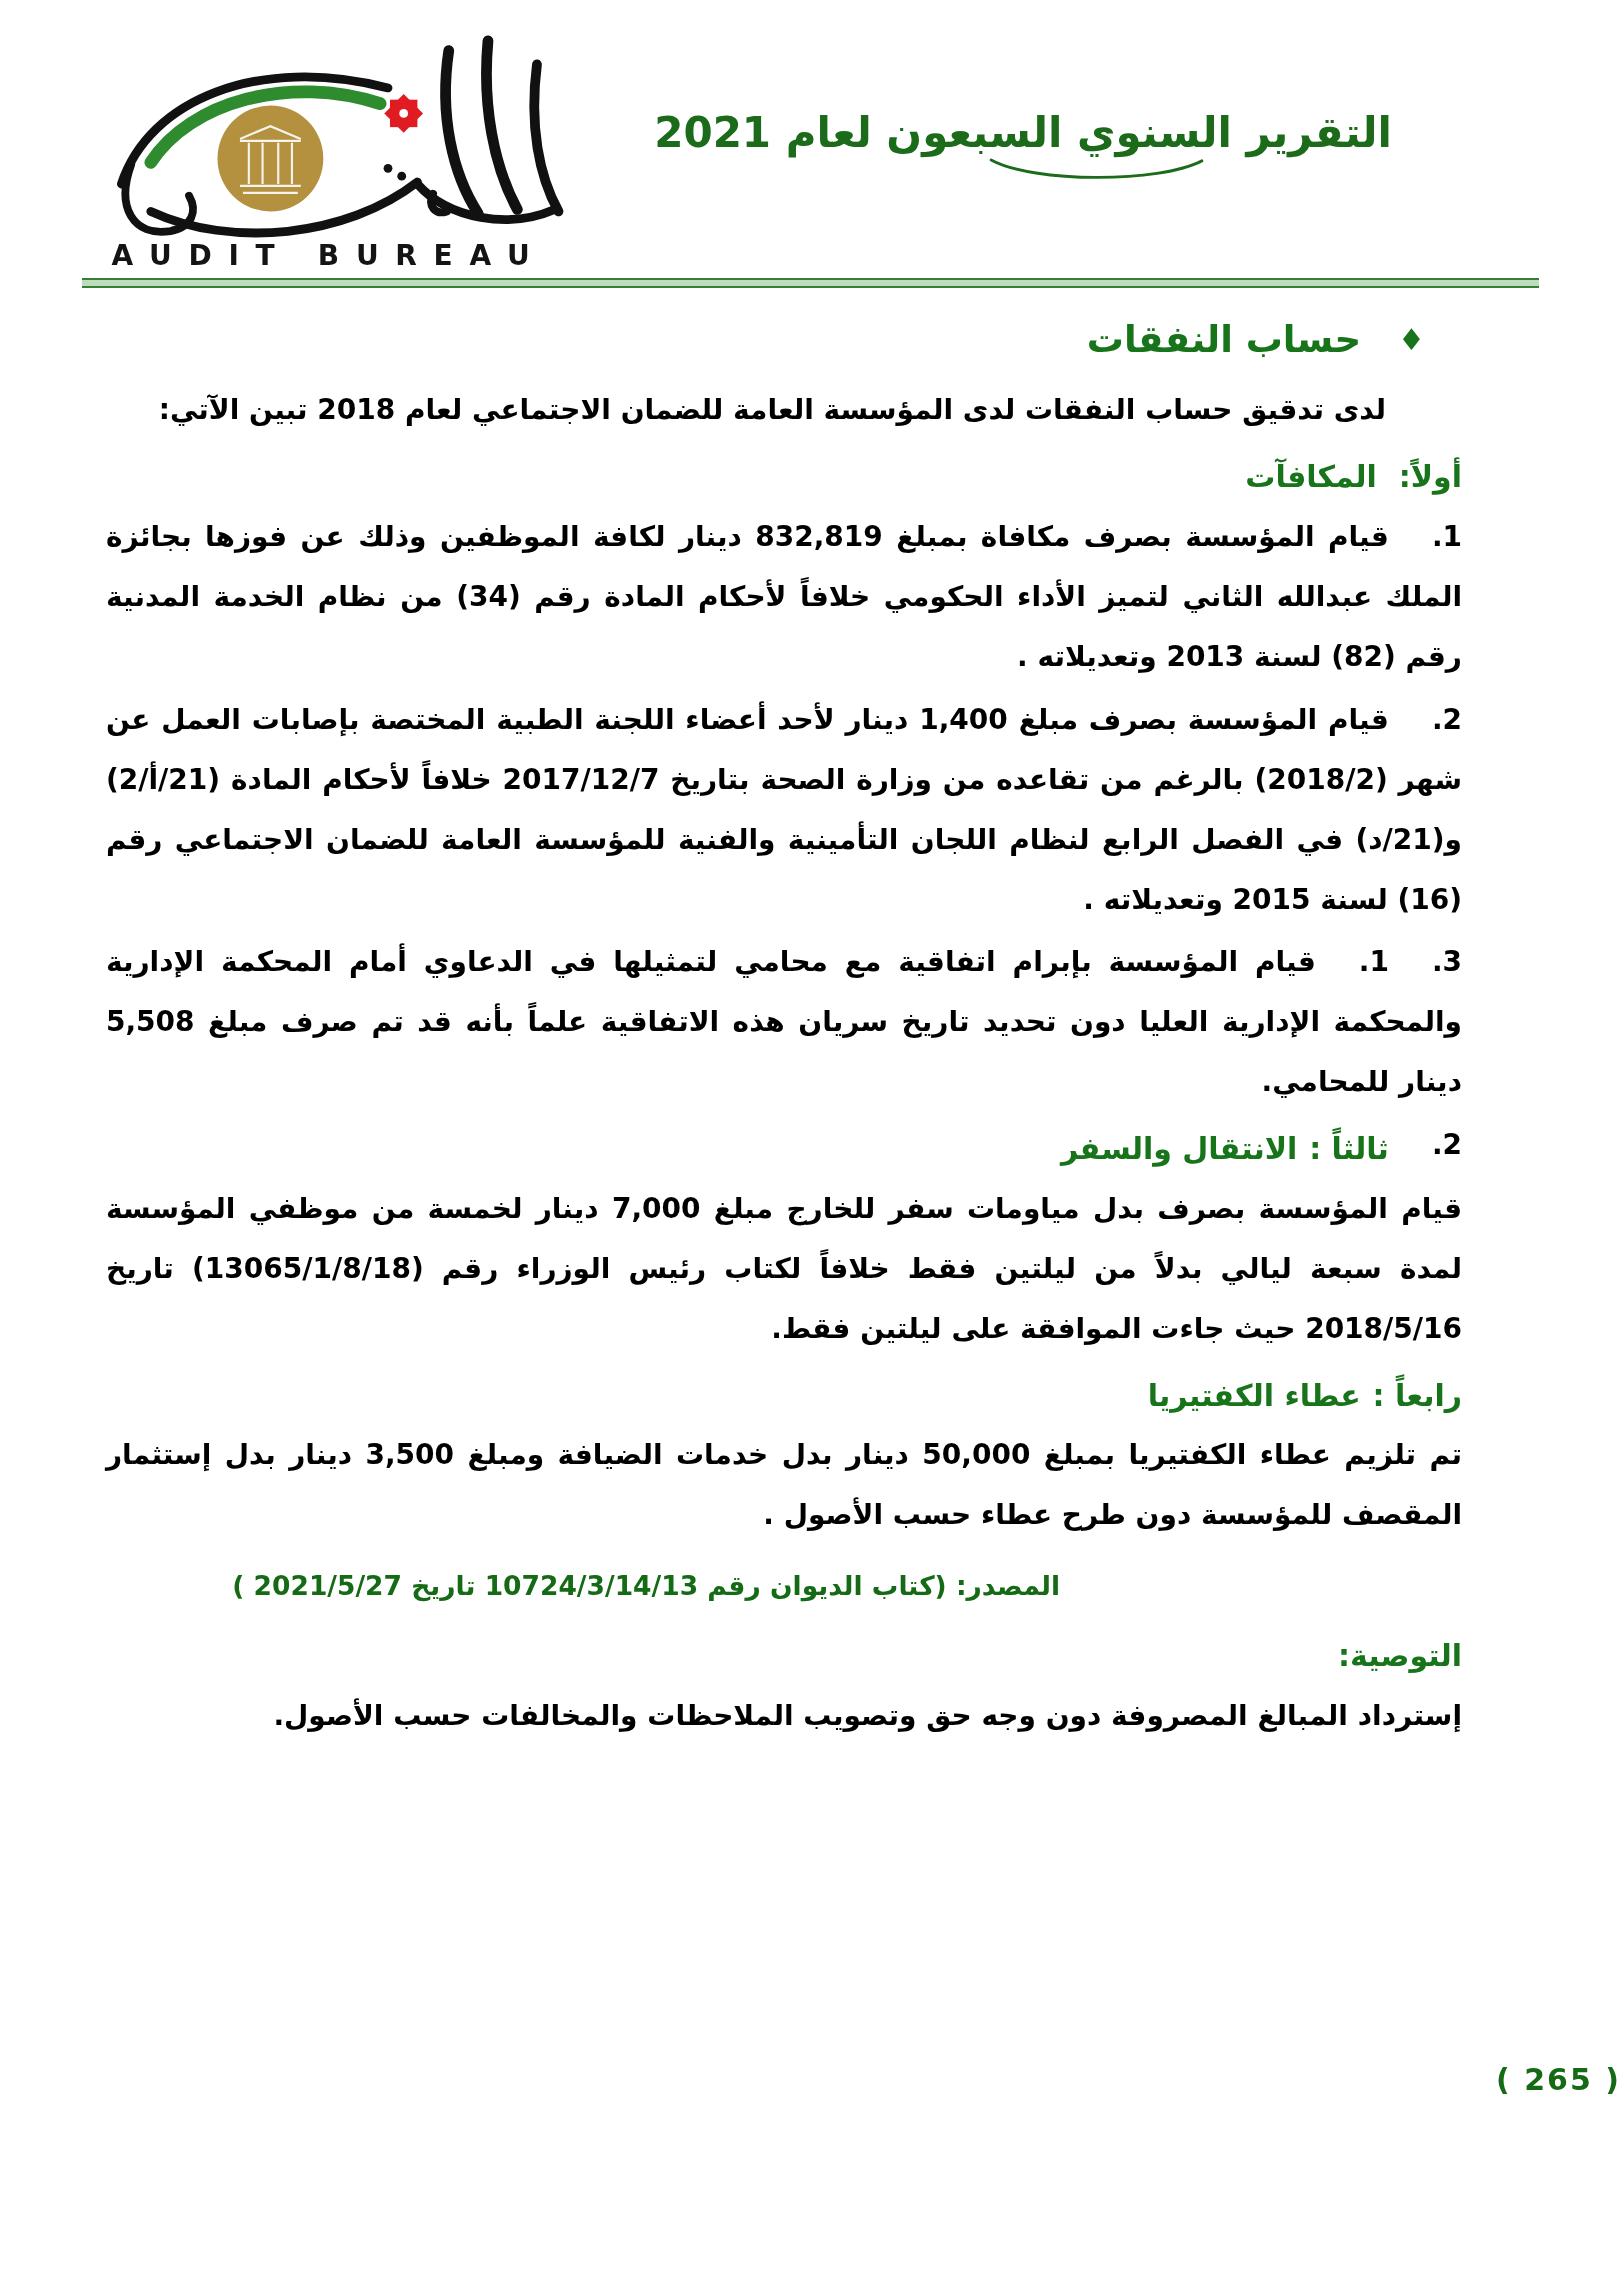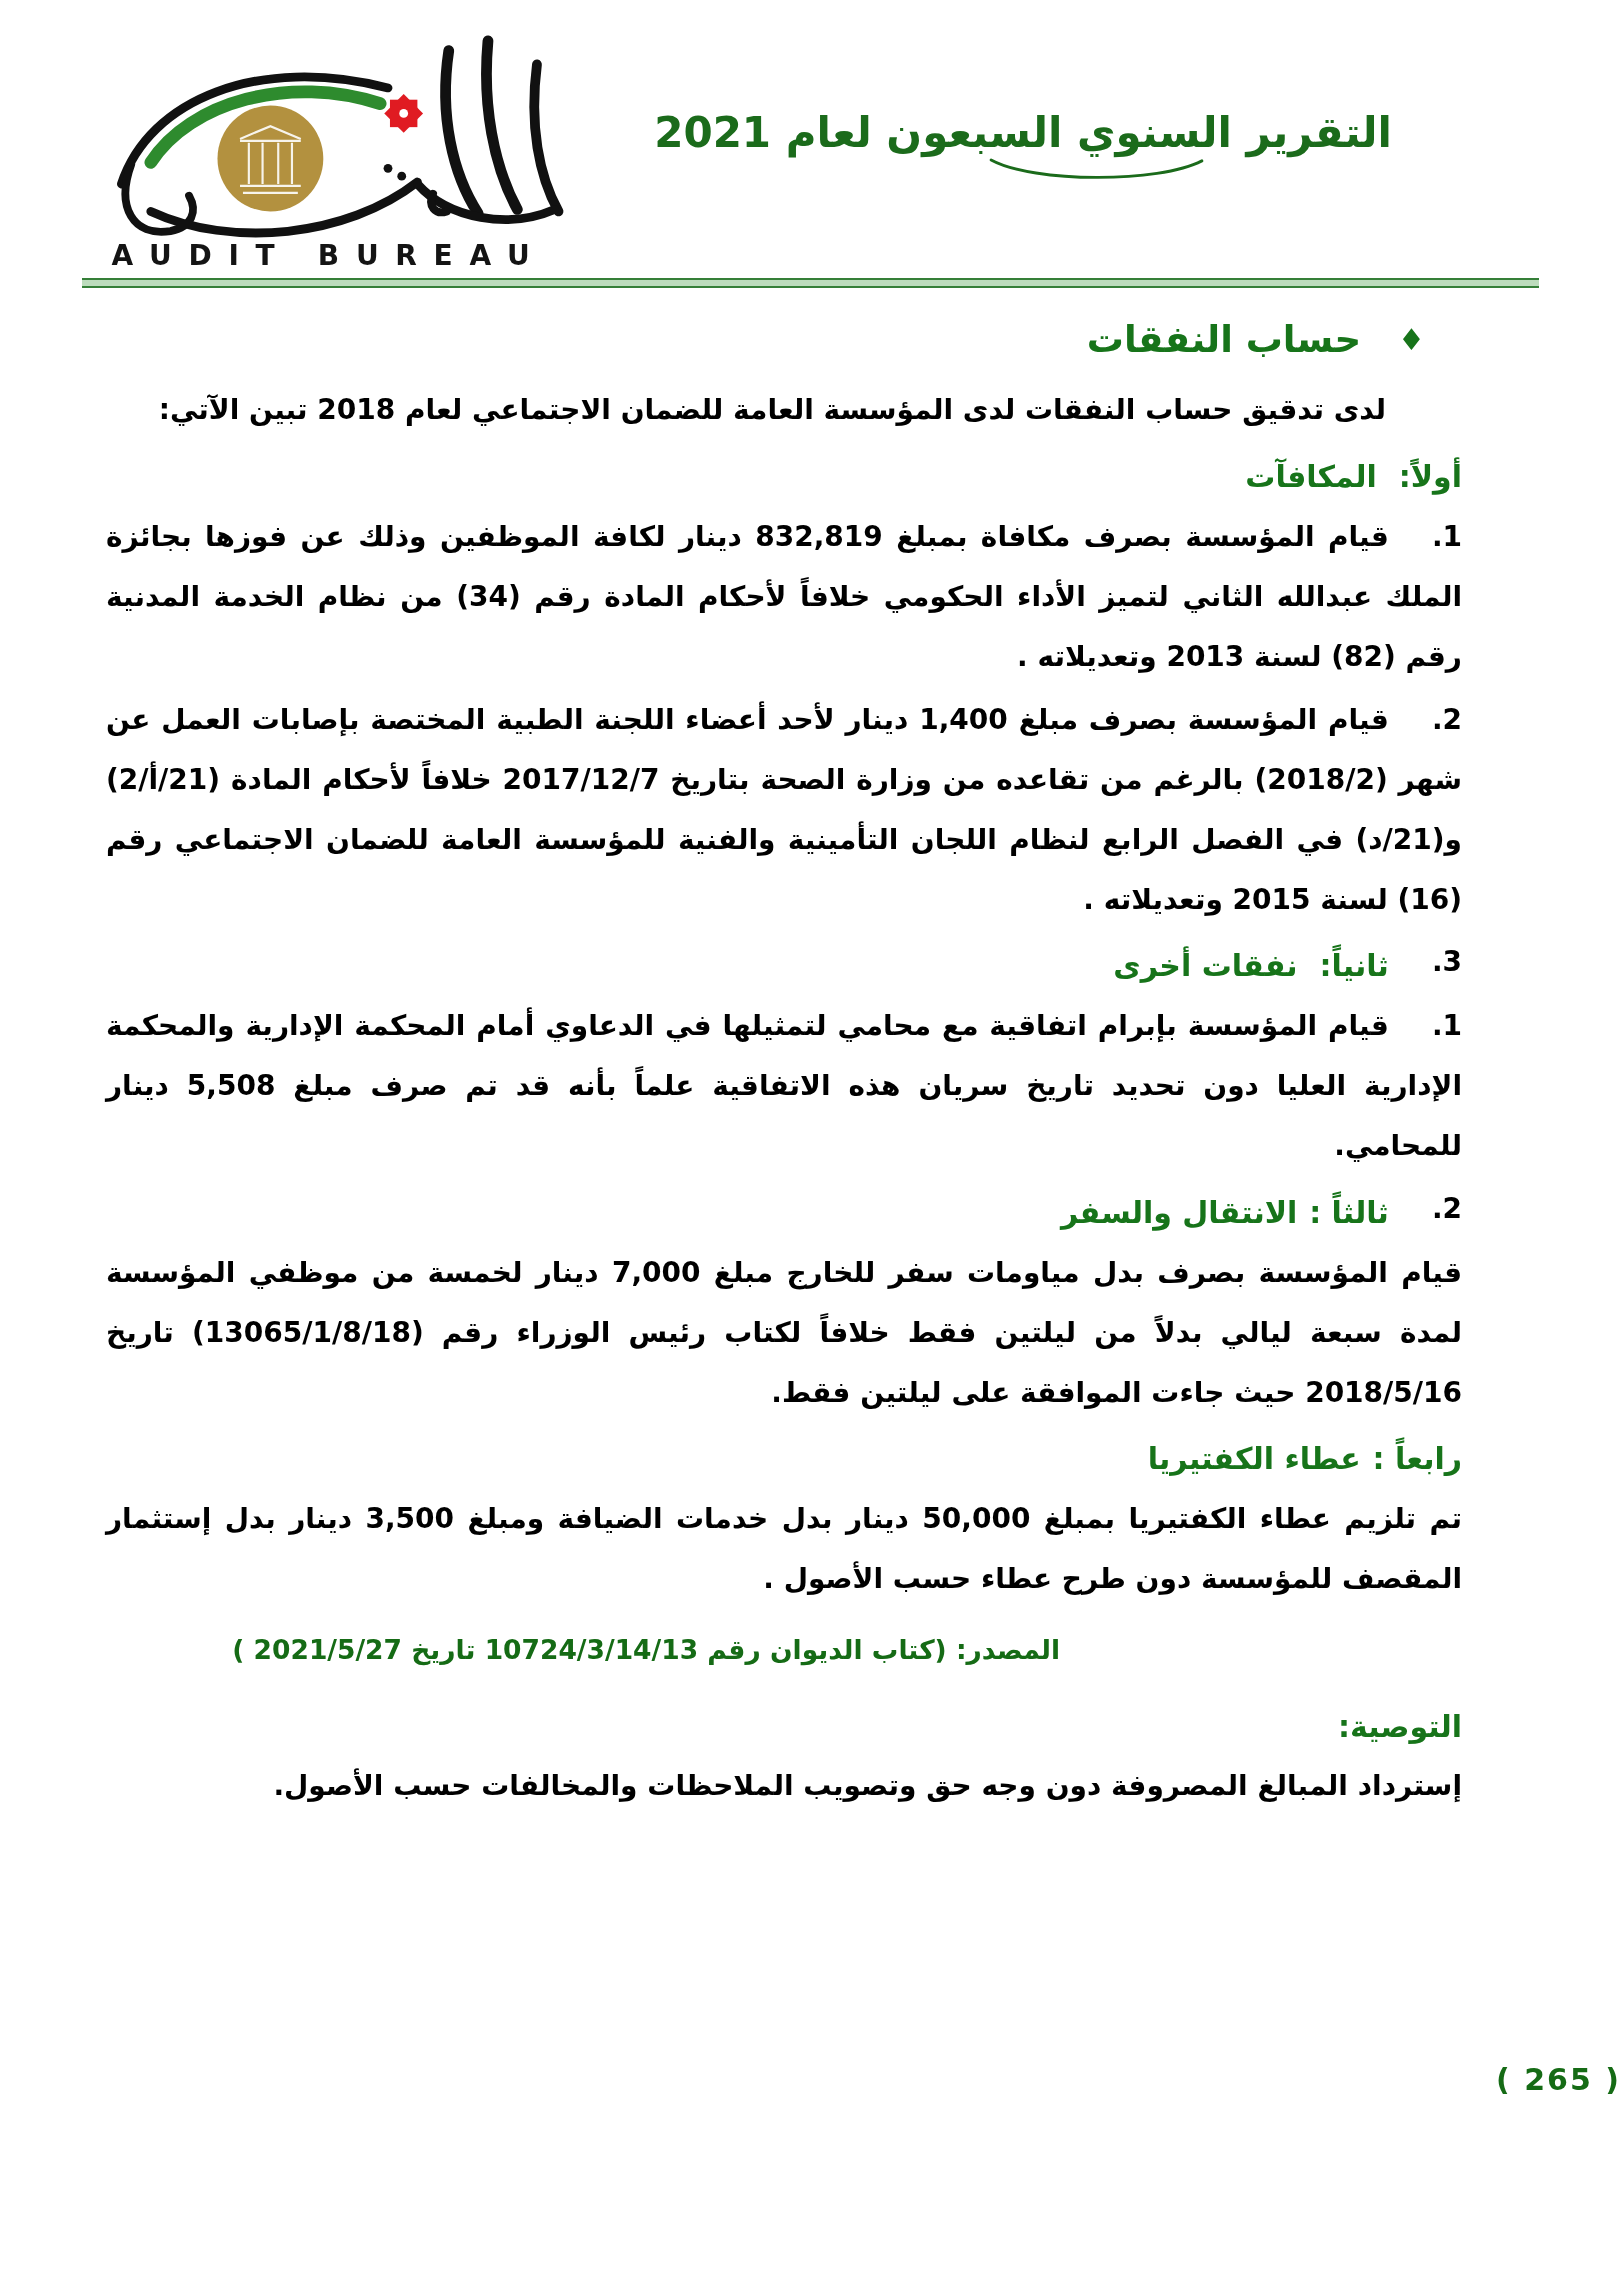--- a/index.html
+++ b/index.html
@@ -49,21 +49,21 @@
   .sec-title.wide .tt { margin-right:22px; }
 
   .list-item { text-align:justify; margin:0 0 2.9px; }
   .num { float:right; margin-left:43px; }
   .body-par { text-align:justify; margin:0 0 2.9px; }
 
   .source {
     color:#156b15; font-size:26.5px; font-weight:700; line-height:41px;
     margin:19.6px 402px 0 0; text-align:right; white-space:nowrap;
   }
-  .rec-label { margin-top:34px; }
+  .rec-label { margin-top:27px; }
   .recommendation { margin:0; }
 
   .page-number {
     position:absolute; bottom:196px; left:0; width:100%;
     text-align:right; color:#156b15; font-size:30px; font-weight:700;
     letter-spacing:2px;
   }
 </style>
 </head>
 <body>
@@ -134,23 +134,20 @@
     <div class="list-item">
       <span class="num">1.</span><span>قيام المؤسسة بصرف مكافاة بمبلغ 832,819 دينار لكافة الموظفين وذلك عن فوزها بجائزة الملك عبدالله الثاني لتميز الأداء الحكومي خلافاً لأحكام المادة رقم (34) من نظام الخدمة المدنية رقم (82) لسنة 2013 وتعديلاته .</span>
     </div>
     <div class="list-item">
       <span class="num">2.</span><span>قيام المؤسسة بصرف مبلغ 1,400 دينار لأحد أعضاء اللجنة الطبية المختصة بإصابات العمل عن شهر (2018/2) بالرغم من تقاعده من وزارة الصحة بتاريخ 2017/12/7 خلافاً لأحكام المادة (21/أ/2) و(21/د) في الفصل الرابع لنظام اللجان التأمينية والفنية للمؤسسة العامة للضمان الاجتماعي رقم (16) لسنة 2015 وتعديلاته .</span>
     </div>
     <div class="list-item">
       <span class="num">3.</span>
     </div>
 
-    <h3 class="sec-title wide">
-      <span>ثانياً:</span><span class="tt">نفقات أخرى</span>
-    </h3>
     <div class="list-item">
       <span class="num">1.</span><span>قيام المؤسسة بإبرام اتفاقية مع محامي لتمثيلها في الدعاوي أمام المحكمة الإدارية والمحكمة الإدارية العليا دون تحديد تاريخ سريان هذه الاتفاقية علماً بأنه قد تم صرف مبلغ 5,508 دينار للمحامي.</span>
     </div>
     <div class="list-item">
       <span class="num">2.</span>
     </div>
 
     <h3 class="sec-title">
       <span>ثالثاً :</span><span class="tt">الانتقال والسفر</span>
     </h3>

